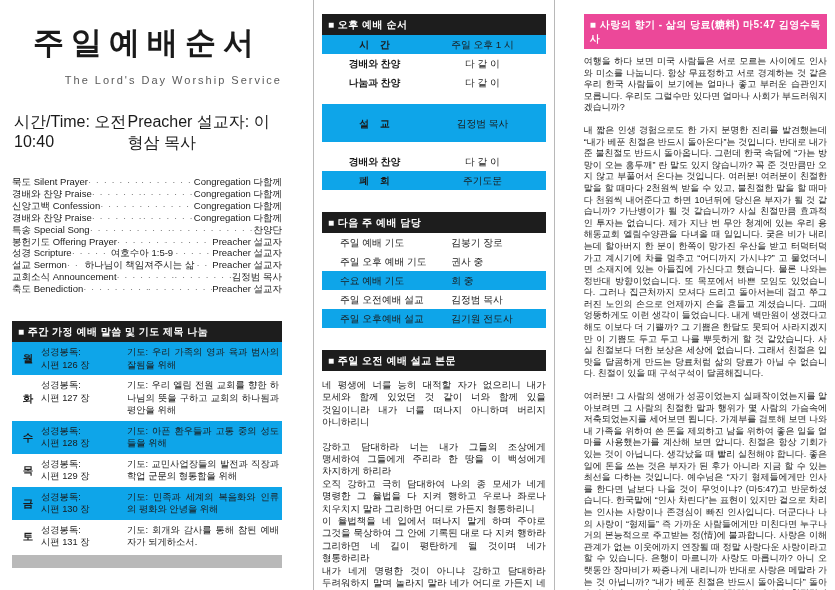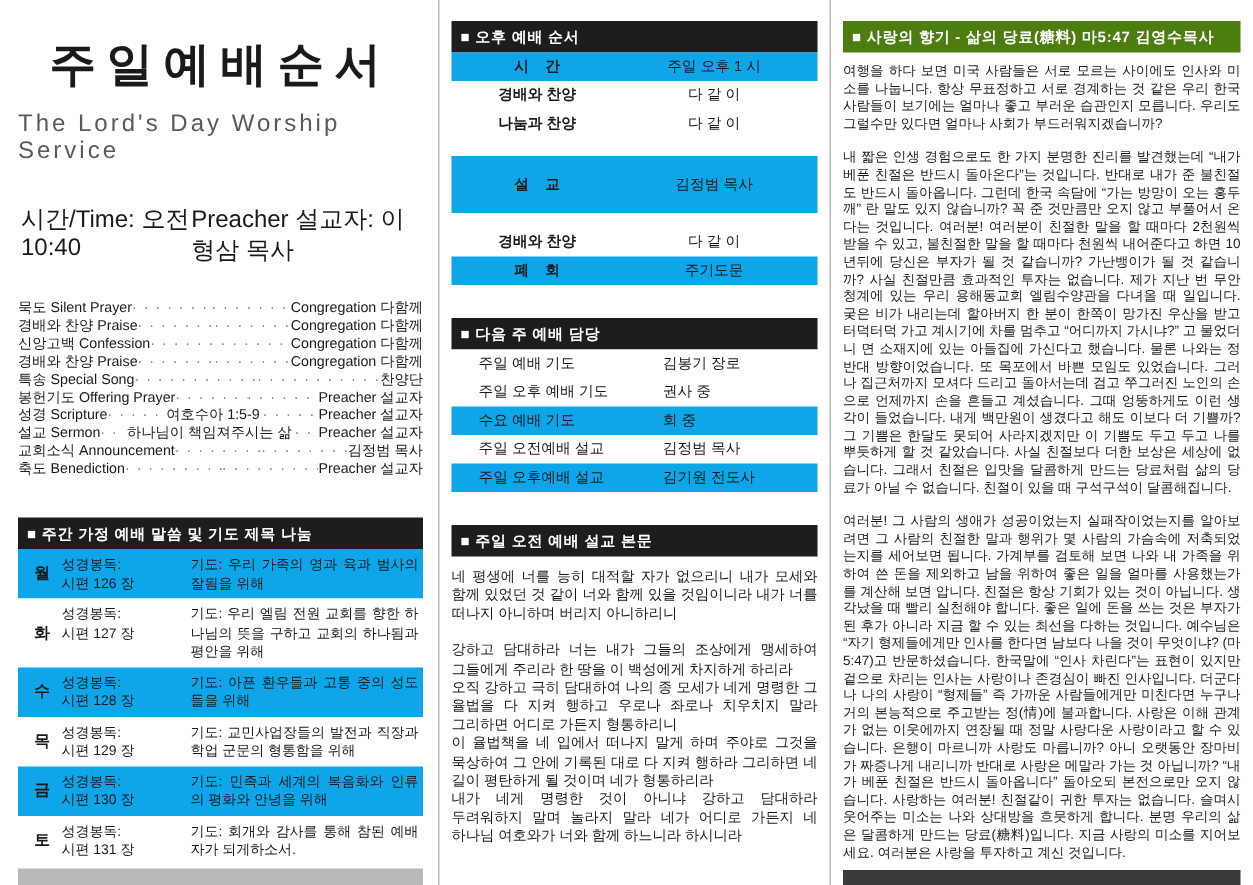--- a/index.html
+++ b/index.html
@@ -1,31 +1,31 @@
 <!DOCTYPE html>
 <html><head>
 <meta charset="utf-8">
 <style>
   * { margin:0; padding:0; box-sizing:border-box; }
   html,body { width:835px; height:590px; background:#fff; font-family:"Liberation Sans","DejaVu Sans",sans-serif; color:#1a1a1a; }
-  .page { width:835px; height:590px; display:flex; overflow:hidden; background:#fff; }
+  .page { width:835px; height:590px; display:flex; overflow:hidden; background:#fff;gap:21px; }
 
   
   .col-left  { width:292px; padding:14px 10px 8px 12px; }
   .col-mid   { width:262px; padding:14px 8px 8px 8px; border-left:1px solid #b8b8b8; border-right:1px solid #b8b8b8; }
   .col-right { width:281px; padding:14px 8px 8px 8px; }
 
   
   .bar-header { background:#1d1d1d; color:#fff; font-size:10px; font-weight:bold; padding:4px 6px 3px 6px; letter-spacing:0.5px; }
   .gray  { background:#0ea5e9; }
   .white { background:#fff; }
 
   
   .title { text-align:center; font-size:31px; font-weight:bold; letter-spacing:7px; margin-top:8px; }
-  .subtitle { text-align:left; font-size:16px; color:#5a5a5a; letter-spacing:2px; margin-top:10px; }
+  .subtitle { text-align:right; font-size:11px; color:#5a5a5a; letter-spacing:2px; margin-top:10px; }
   .time-line { display:flex; justify-content:space-between; font-size:16px; margin:26px 2px 0 2px; }
   .order-list { margin-top:22px; font-size:9.5px; }
   .order-item { display:flex; align-items:baseline; line-height:11.9px; white-space:nowrap; }
   .order-item .lbl { flex:none; }
   .order-item .mid:empty { display:none; }
   .order-item .mid { flex:none; padding:0 2px; }
   .dots { flex:1; overflow:hidden; color:#777; min-width:6px; }
   .dots::after { content:"· · · · · · · · · · · · · · · · · · · · · · · · · · · · · · · ·"; letter-spacing:1px; white-space:nowrap; }
   .fw-table { margin-top:26px; font-size:9.3px; }
   .fw-row { display:flex; padding:4px 3px; line-height:12.5px; }
@@ -44,21 +44,21 @@
   .spacer10 { height:10px; }
   .spacer22 { height:22px; }
   .nw-row { display:flex; font-size:9.8px; padding:4px 4px; line-height:11px; }
   .nw-row .k { width:58%; padding-left:14px; }
   .nw-row .v { width:42%; }
   .sermon-text { margin-top:8px; font-size:9.5px; line-height:12.4px; text-align:justify; word-break:keep-all; }
   .sermon-text p { margin:0; }
   .sermon-text p.gap { margin-bottom:12px; }
 
   
-  .col-right .bar-header { background:#4d7c0f; }
+  .col-right .bar-header { background:#ec4899; }
   .essay { margin-top:7px; font-size:9px; line-height:11.6px; text-align:justify; word-break:break-all; }
   .essay p { margin:0; }
   .essay p + p { margin-top:11px; }
   .right-footer { height:15px; background:#3a3a3a; margin-top:6px; }
 </style>
 </head>
 <body>
 
 <div class="page">
 

